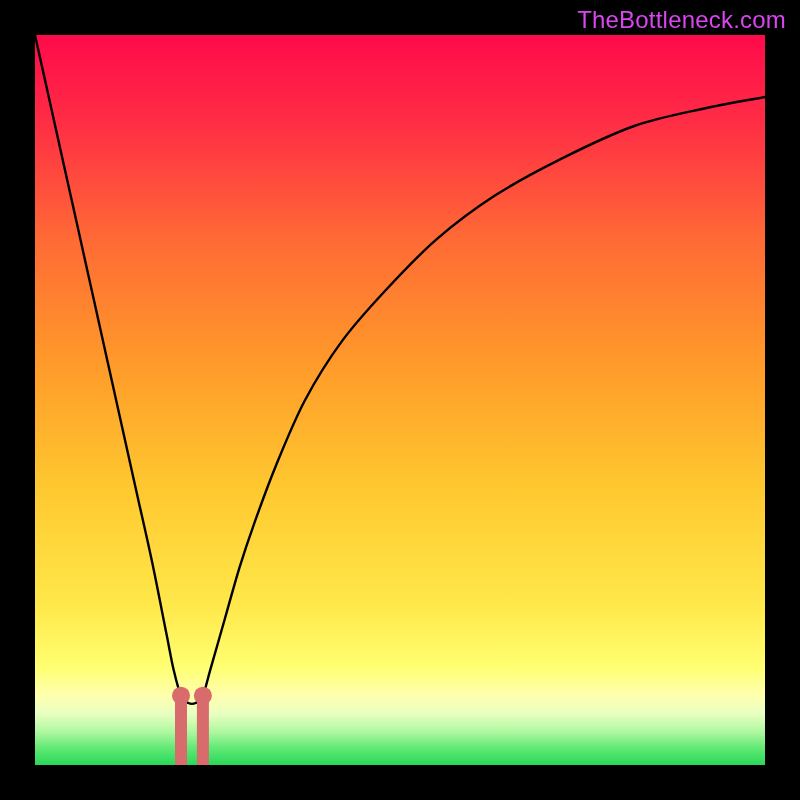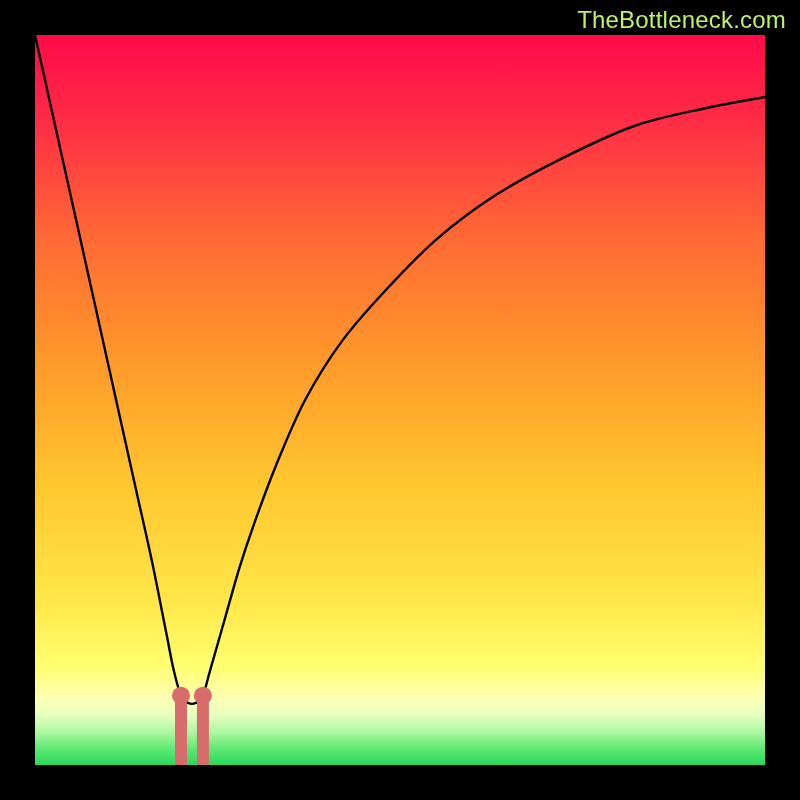--- a/index.html
+++ b/index.html
@@ -42,21 +42,21 @@
     height: 730px;
     display: block;
   }
   .watermark {
     position: absolute;
     top: 6px;
     right: 14px;
     font-family: Arial, Helvetica, sans-serif;
     font-size: 24px;
     font-weight: 400;
-    color: #bef264;
+    color: #d946ef;
     letter-spacing: 0.2px;
     user-select: none;
   }
 </style>
 </head>
 <body>
 
 <div class="frame">
 
   <div class="plot">

